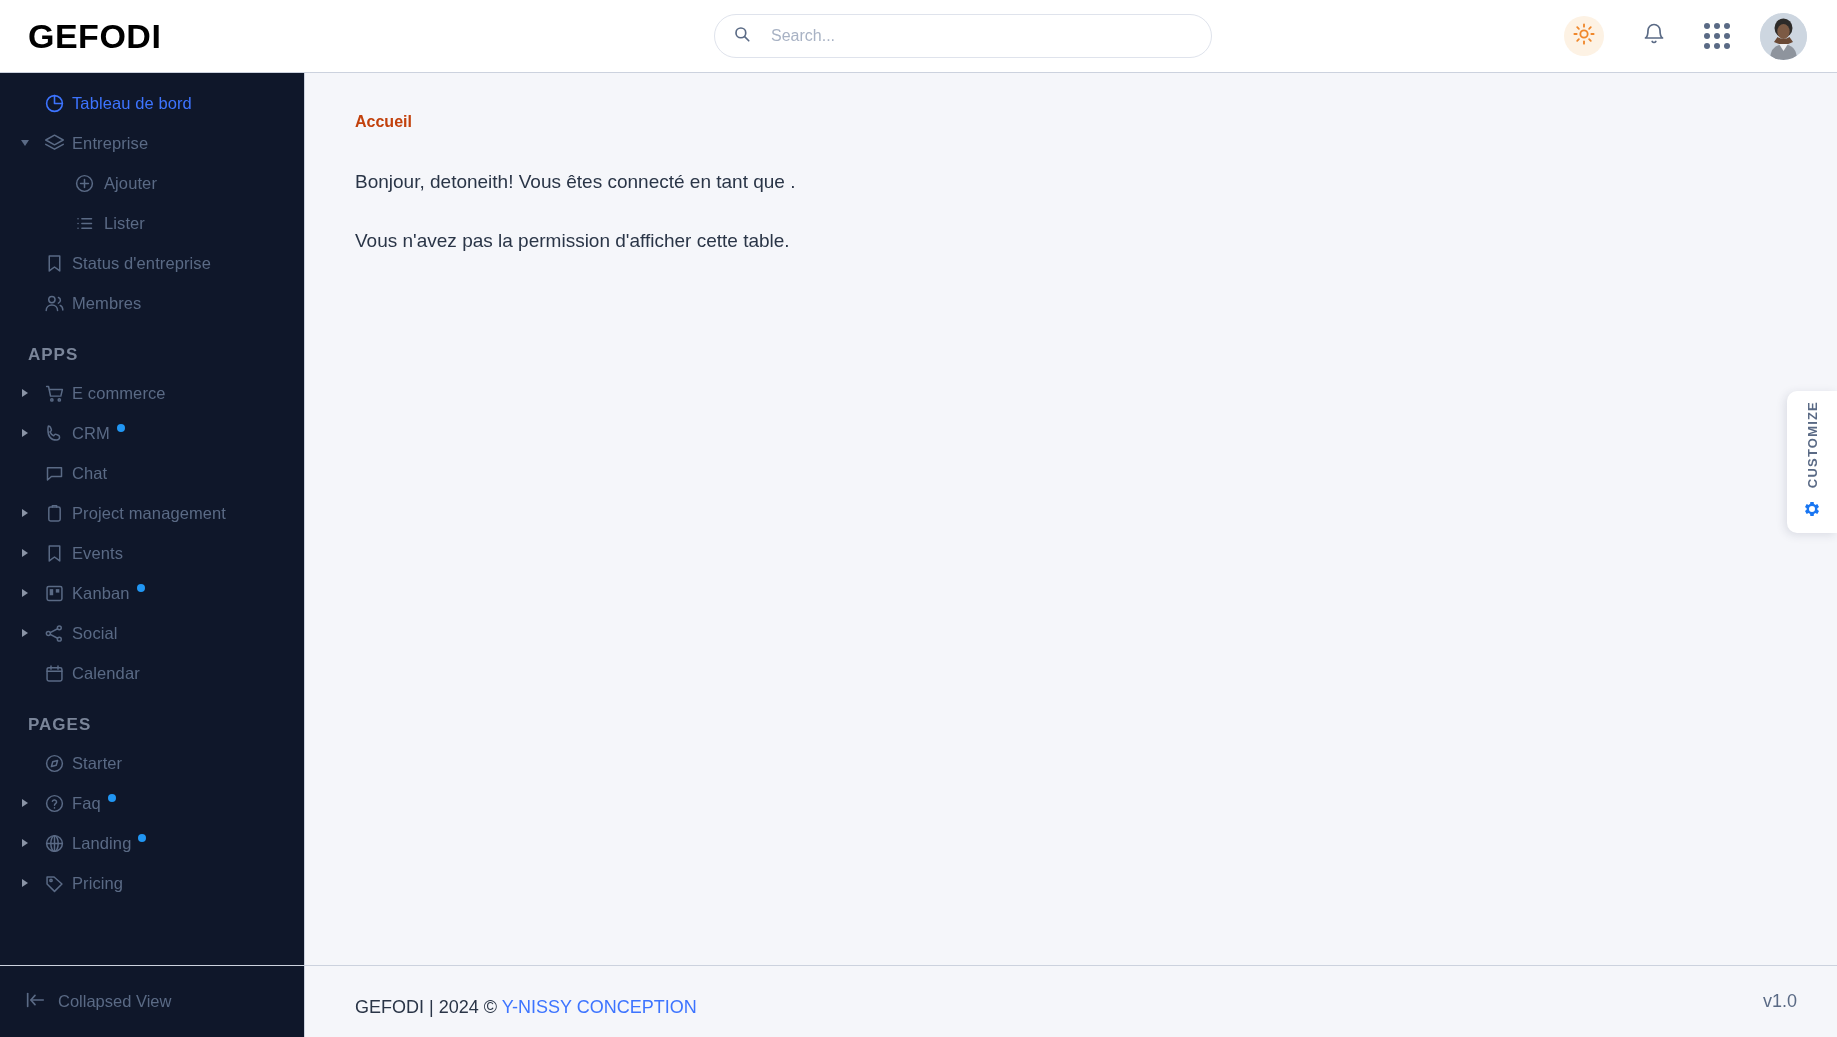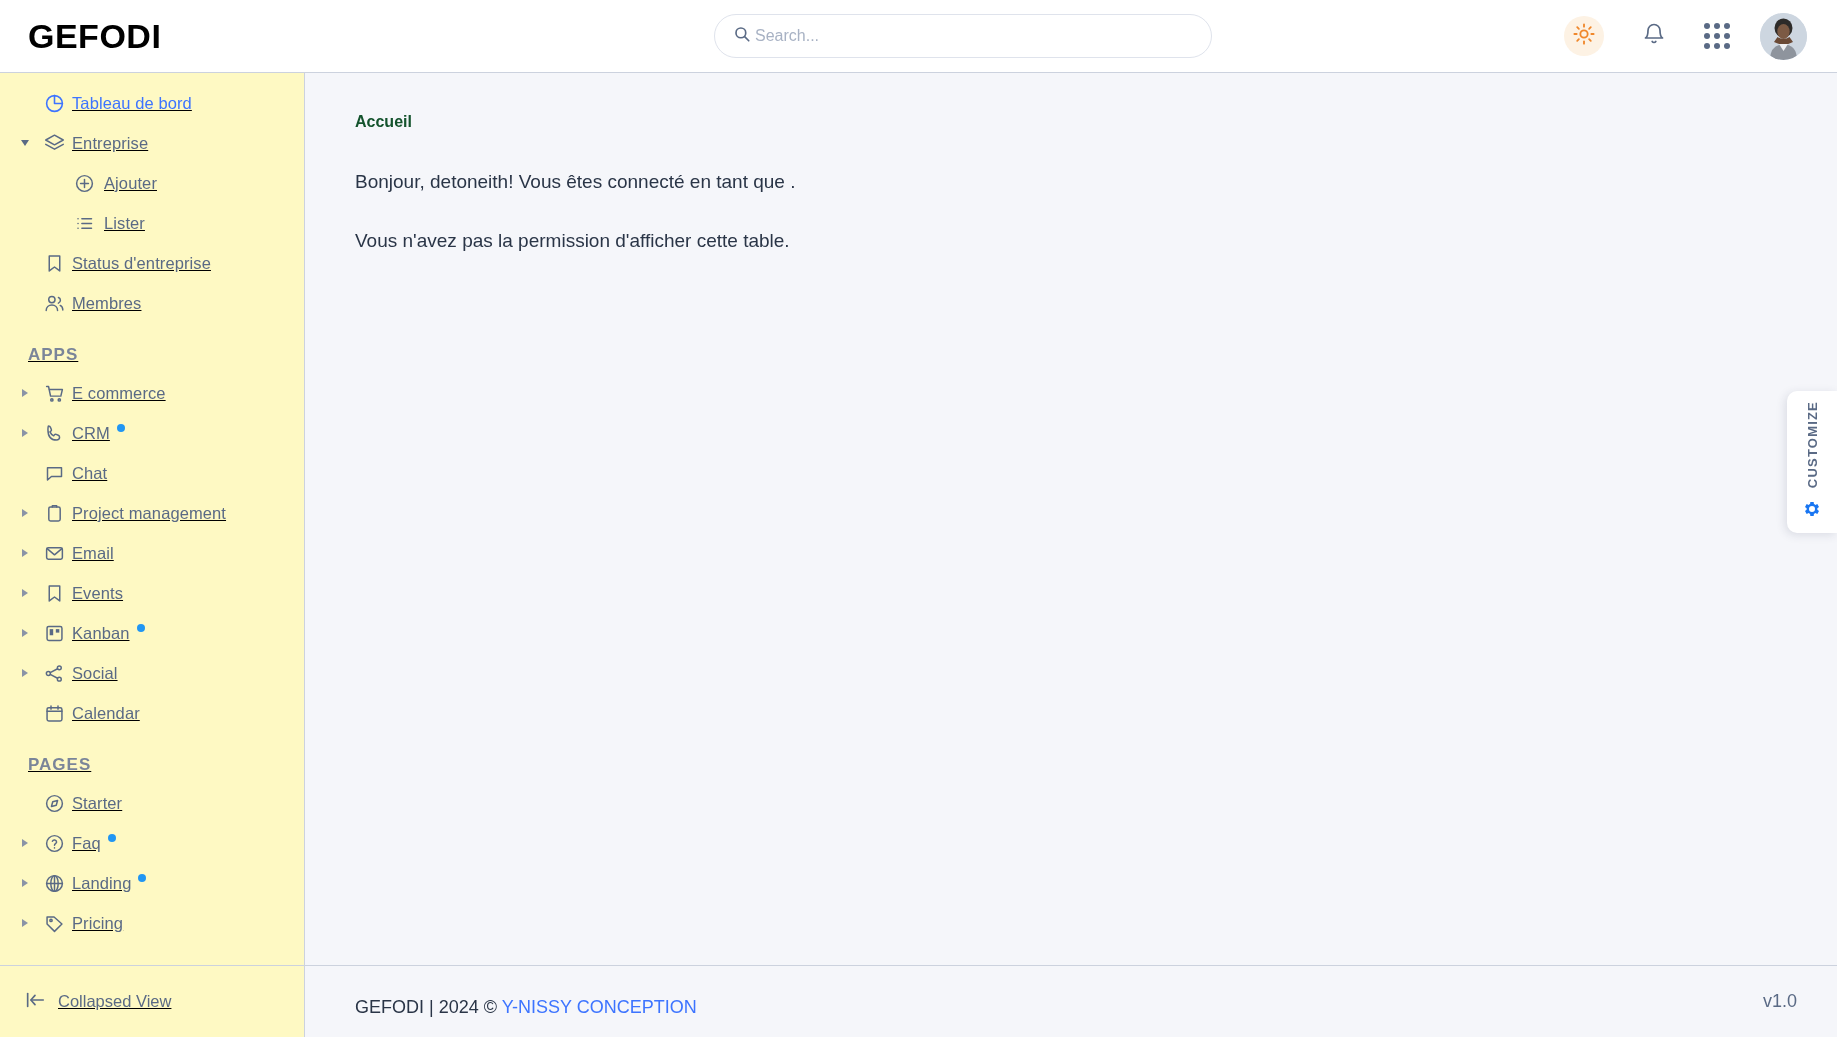--- a/index.html
+++ b/index.html
@@ -51,21 +51,21 @@
   }
   .search-box {
     width: 100%;
     height: 44px;
     border: 1px solid #dfe3ec;
     border-radius: 24px;
     background: #fff;
     display: flex;
     align-items: center;
     padding: 0 18px;
-    gap: 4px;
+    gap: 20px;
   }
   .search-box svg { flex: none; }
   .search-input {
     border: none;
     outline: none;
     font-size: 16px;
     color: #5a6a85;
     background: transparent;
     width: 100%;
     font-family: "Liberation Sans", sans-serif;
@@ -110,26 +110,25 @@
     flex: 1;
     display: flex;
     min-height: 0;
     position: relative;
   }
 
   
   .sidebar {
     width: 305px;
     min-width: 305px;
-    background: #fef9c3;
+    background: #0f172a;
     border-right: 1px solid #ccd2de;
     display: flex;
     flex-direction: column;
     position: relative;
-    text-decoration: underline;
   }
   .sidebar-scroll {
     flex: 1;
     overflow: hidden;
     padding-top: 10px;
   }
   .nav-item {
     display: flex;
     align-items: center;
     height: 40px;
@@ -216,21 +215,21 @@
     background: #f5f6fa;
   }
   .main {
     flex: 1;
     padding: 40px 0 0 50px;
     overflow: hidden;
   }
   .breadcrumb {
     font-size: 16px;
     font-weight: 700;
-    color: #14532d;
+    color: #c2410c;
     margin-bottom: 38px;
     cursor: pointer;
     display: inline-block;
   }
   .para {
     font-size: 19px;
     color: #2a3547;
     margin-bottom: 32px;
     line-height: 1.4;
   }
@@ -482,30 +481,20 @@
           <span class="caret right"></span>
           <span class="nav-icon">
             <svg width="21" height="21" viewBox="0 0 24 24" fill="none" stroke="#5a6a85" stroke-width="1.7" stroke-linecap="round" stroke-linejoin="round">
               <rect x="5.5" y="4.5" width="13" height="16" rx="2"></rect>
                 <path d="M9.5 4.5V3h5v1.5"></path>
             </svg>
           </span>
           <span class="nav-label">Project management</span>
         </div>
 
-        <div class="nav-item">
-          <span class="caret right"></span>
-          <span class="nav-icon">
-            <svg width="21" height="21" viewBox="0 0 24 24" fill="none" stroke="#5a6a85" stroke-width="1.7" stroke-linecap="round" stroke-linejoin="round">
-              <rect x="3" y="5.5" width="18" height="13" rx="1.8"></rect>
-                <polyline points="3.6,6.5 12,13.5 20.4,6.5"></polyline>
-            </svg>
-          </span>
-          <span class="nav-label">Email</span>
-        </div>
 
         <div class="nav-item">
           <span class="caret right"></span>
           <span class="nav-icon">
             <svg width="21" height="21" viewBox="0 0 24 24" fill="none" stroke="#5a6a85" stroke-width="1.7" stroke-linecap="round" stroke-linejoin="round">
               <path d="M6 3.5h12v17l-6-4.5-6 4.5z"></path>
             </svg>
           </span>
           <span class="nav-label">Events</span>
         </div>

